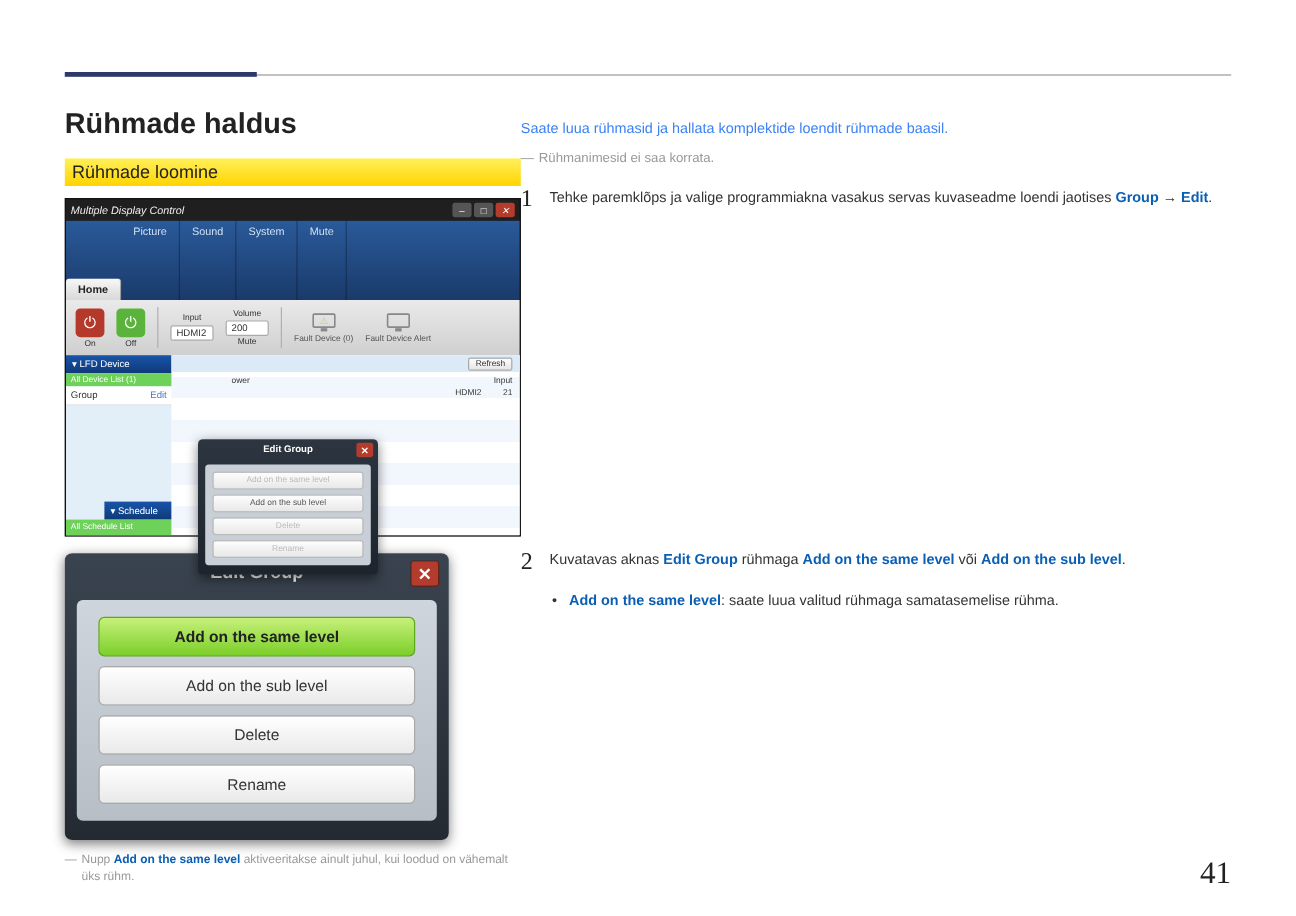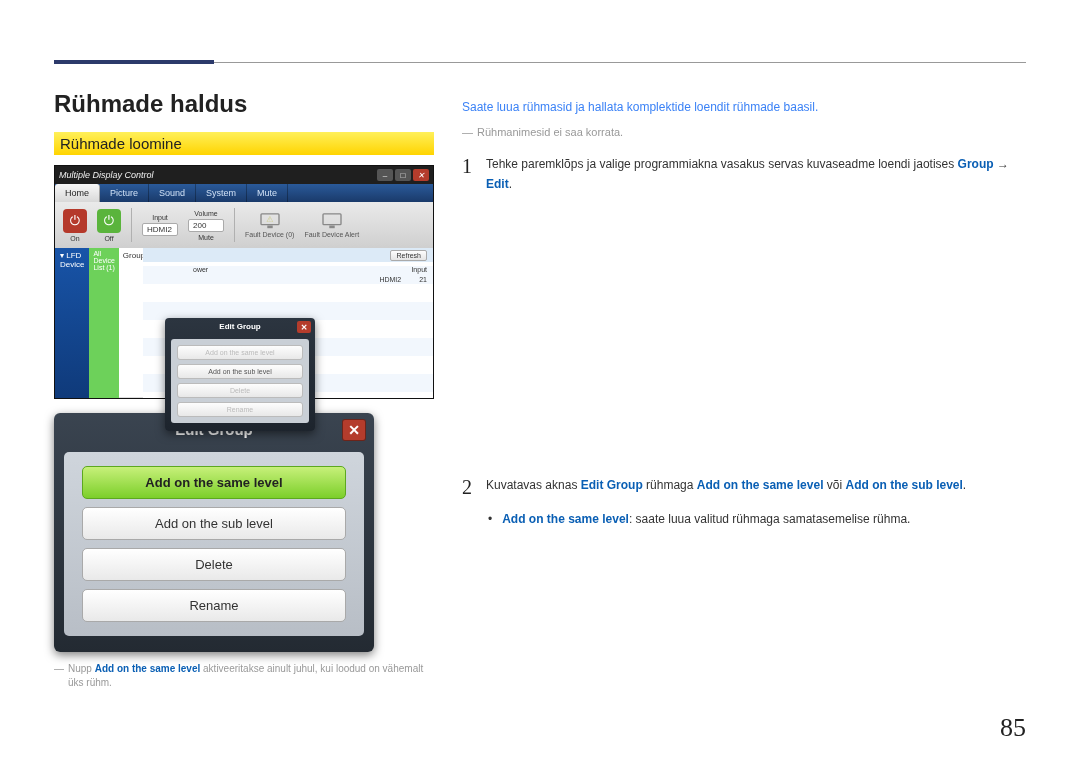--- a/index.html
+++ b/index.html
@@ -26,21 +26,20 @@
     width: 160px;
     height: 4px;
     background: #2c3a6b;
   }
   .content {
     position: absolute;
     top: 90px;
     left: 54px;
     right: 54px;
     display: flex;
-    gap: 28px;
   }
   .left-col { width: 380px; flex-shrink: 0; }
   .right-col { flex: 1; padding-top: 8px; }
   h1.section-title {
     font-size: 24px;
     font-weight: 700;
     color: #222;
     margin-bottom: 14px;
   }
   .subsection-bar {
@@ -89,22 +88,23 @@
   }
   .mdc-tab {
     padding: 4px 10px;
     font-size: 9px;
     color: #cfe0f5;
     border-right: 1px solid rgba(0,0,0,.3);
   }
   .mdc-tab.active {
     background: linear-gradient(#f8f8f8,#d8d8d8);
     color: #222;
-    font-weight: 400;
+    font-weight: 700;
     border-radius: 3px 3px 0 0;
+    margin-top: 48px;
   }
   .mdc-ribbon {
     background: linear-gradient(#eaeaea,#cfcfcf);
     display: flex;
     align-items: center;
     padding: 6px 8px;
     gap: 10px;
     color: #333;
   }
   .rib-group { display: flex; flex-direction: column; align-items: center; font-size: 7px; gap: 2px; }
@@ -120,21 +120,21 @@
     background: #fff; border:1px solid #aaa; border-radius:2px;
     padding: 1px 4px; font-size:8px; color:#333; min-width:36px;
     display:inline-block;
   }
   .rib-fault { display:flex; flex-direction:column; align-items:center; font-size:7px; gap:1px; color:#555;}
   .rib-fault svg { width:22px; height:18px;}
   .rib-divider { width:1px; background:#b0b0b0; height:34px; }
   .mdc-body { display:flex; background:#fff; height: 150px; position:relative; }
   .mdc-side {
     width: 88px;
-    display:flex; flex-direction:row;
+    display:flex; flex-direction:column;
     background: #e2eef8;
     font-size:8px;
   }
   .side-sec-h {
     background: linear-gradient(#1854a8,#0f3a7a);
     color:#fff;
     padding:3px 5px;
     font-size: 8px;
   }
   .side-row-hl {
@@ -482,13 +482,13 @@
           <span class="dot">•</span>
           <span>
             <span class="kw">Add on the same level</span><span>: saate luua valitud rühmaga samatasemelise rühma.</span>
           </span>
         </div>
       </div>
     </div>
   </div>
 </div>
 
-<div class="page-num">85</div>
+<div class="page-num">41</div>
 
 </body></html>

